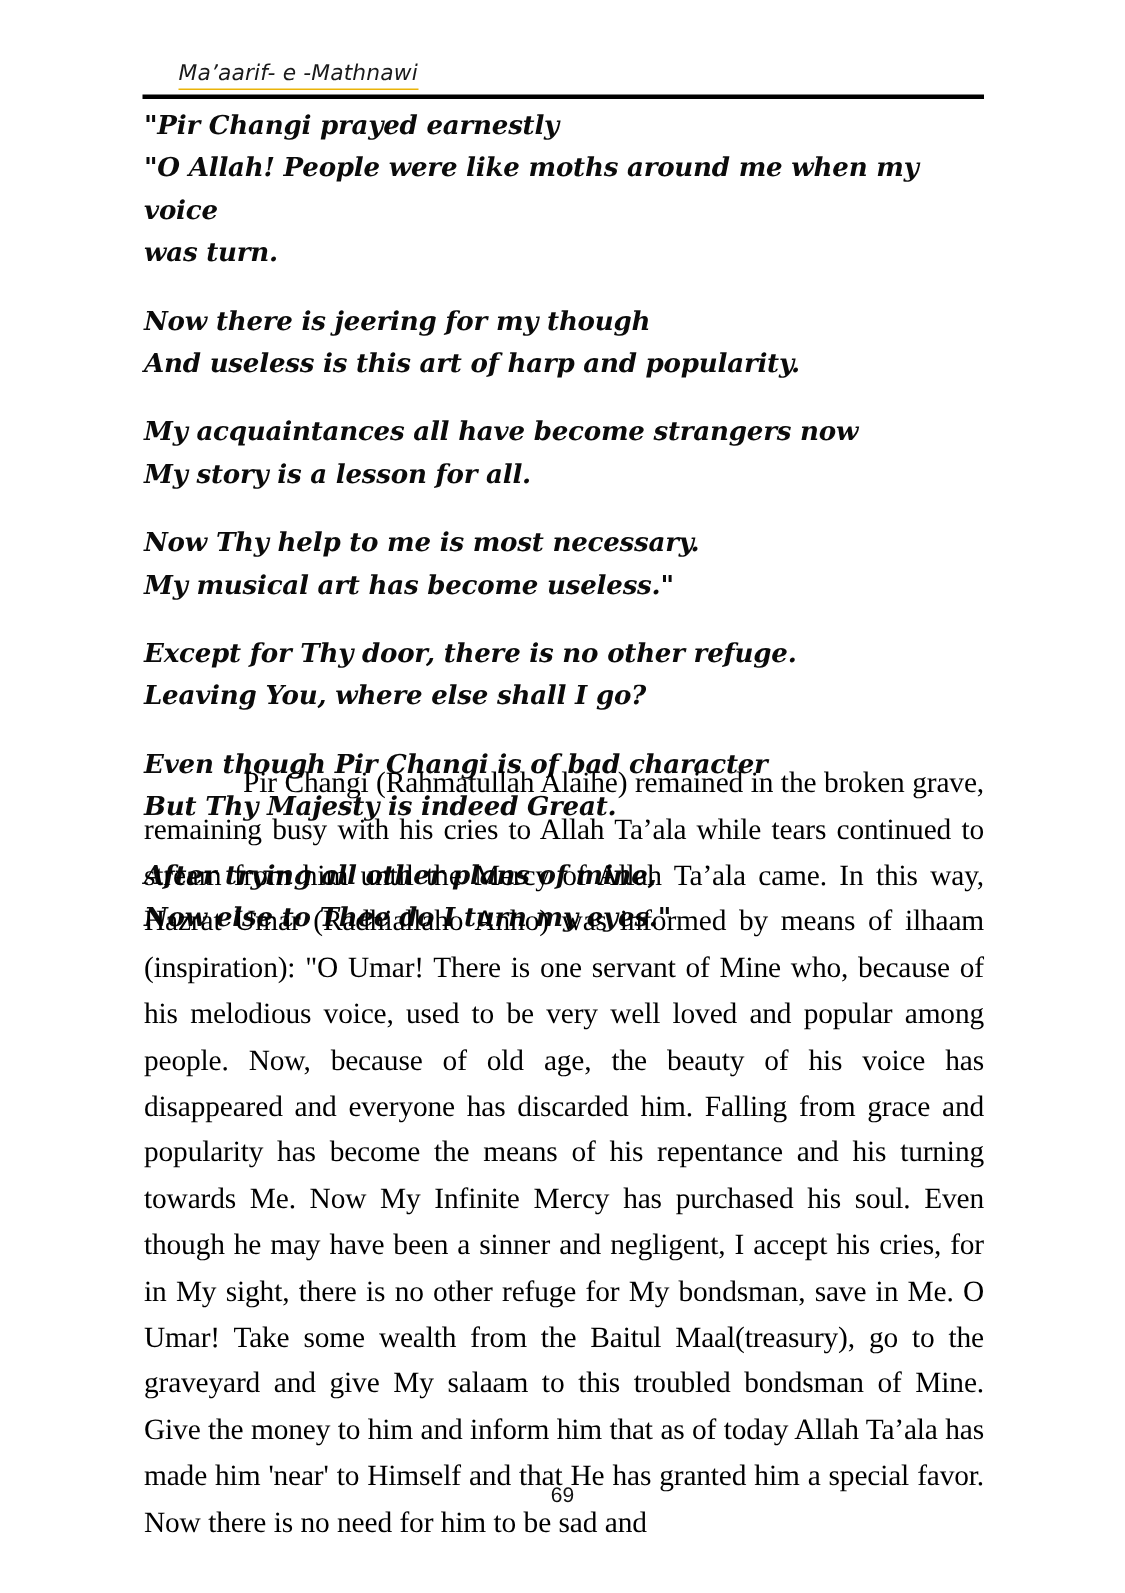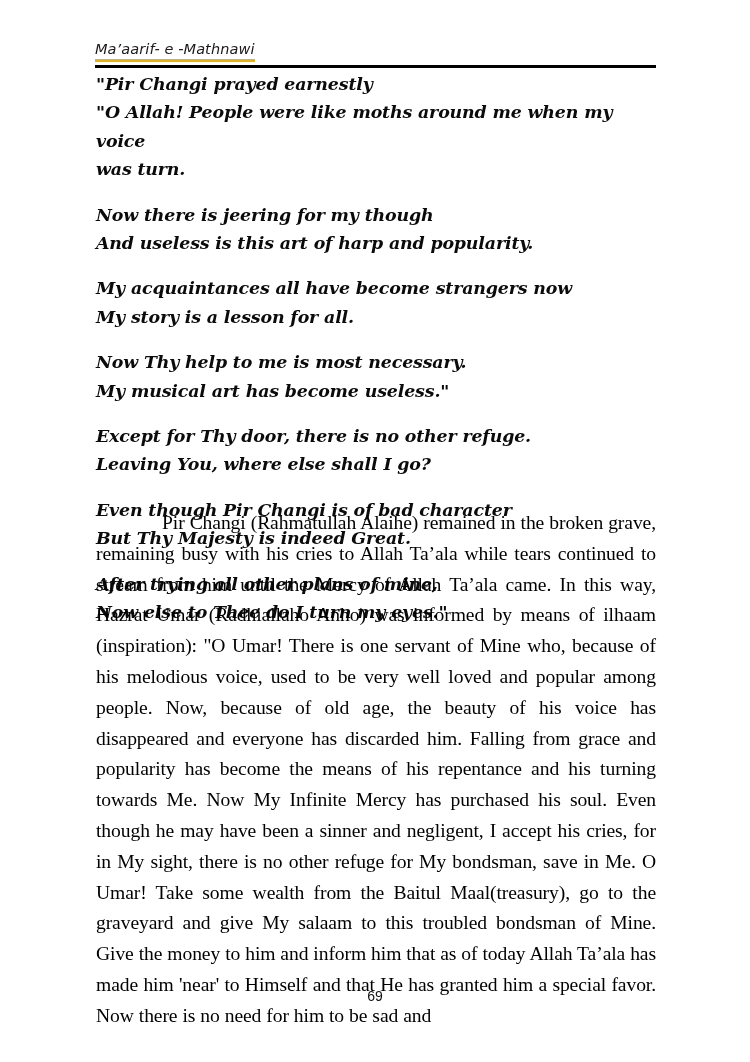--- a/index.html
+++ b/index.html
@@ -31,23 +31,24 @@
     width: 560px;
   }
   .header-title {
     display: inline-block;
     font-family: "DejaVu Sans", sans-serif;
     font-style: italic;
     font-size: 14.5px;
     line-height: 17px;
     letter-spacing: 0.1px;
     color: #1a1a1a;
-    border-bottom: 3px solid #eab308;
+    border-bottom: 1px solid #eab308;
     padding-bottom: 1px;
     white-space: nowrap;
+    margin-left: 24px;
   }
   .header-rule {
     margin-top: 3px;
     width: 561px;
     height: 3px;
     background: #000000;
   }
 
   
   .verse-block {

